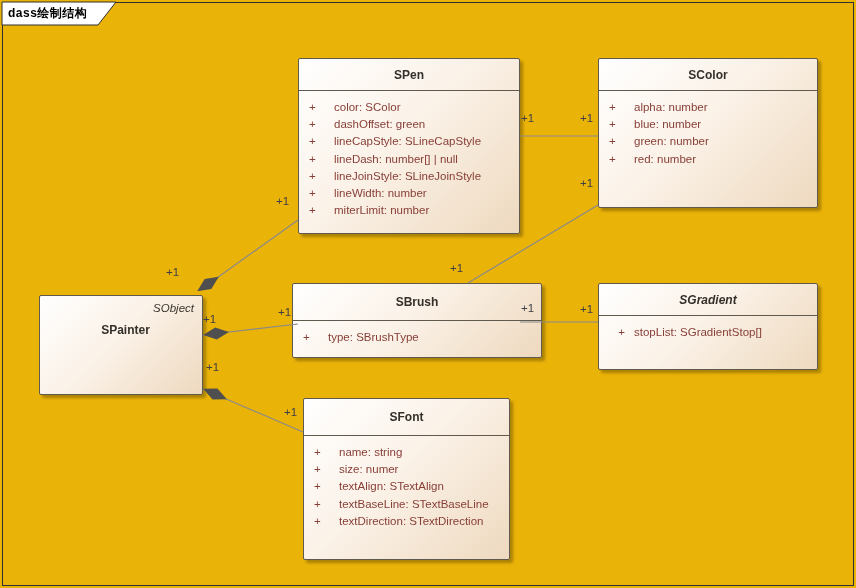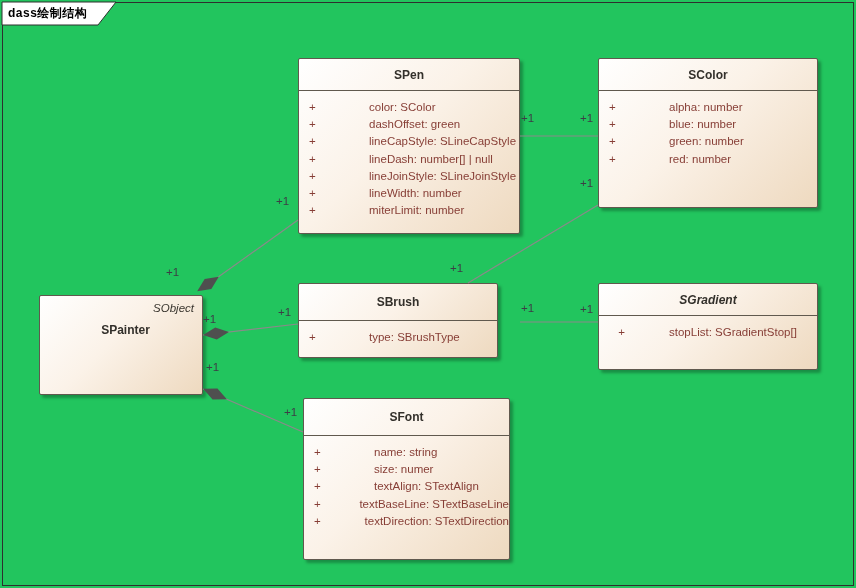--- a/index.html
+++ b/index.html
@@ -1,18 +1,18 @@
 <!DOCTYPE html>
 <html><head>
 <meta charset="utf-8">
 <style>
   * { margin:0; padding:0; box-sizing:border-box; }
   body { background:#e9e9e9; font-family:"Liberation Sans", sans-serif; }
   #canvas {
-    position:relative; width:856px; height:588px; background:#22c55e;
+    position:relative; width:856px; height:588px; background:#eab308;
     overflow:hidden;
   }
   #frame-border {
     position:absolute; left:2px; top:2px; width:852px; height:584px;
     border:1px solid #2f2f2f;
   }
   #frame-tab-shape { position:absolute; left:0; top:0; }
   #frame-tab-label {
     position:absolute; left:8px; top:5px; font-size:12px; font-weight:bold;
     color:#000; letter-spacing:0.5px; white-space:nowrap;
@@ -24,21 +24,21 @@
   }
   .uml-class .title {
     display:flex; align-items:center; justify-content:center;
     font-size:12px; font-weight:bold; color:#33302b;
     border-bottom:1px solid #60594e;
   }
   .uml-class .title.italic { font-style:italic; }
   .attrs { padding:7px 0 0 0; }
   .attr-row { display:flex; height:17.3px; align-items:center; font-size:11.5px; color:#873e36; }
   .attr-row .vis { width:35px; padding-left:10px; }
-  .attr-row .atext { white-space:nowrap;margin-left:35px; }
+  .attr-row .atext { white-space:nowrap; }
   .stereotype {
     text-align:right; padding:6px 8px 0 0; font-size:11.5px;
     font-style:italic; color:#3a362f;
   }
   .plain-name {
     text-align:center; margin-top:9px; font-size:12px; font-weight:bold; color:#33302b;
   }
   .mult { position:absolute; font-size:11.5px; color:#3d3d46; white-space:nowrap; }
   #connections { position:absolute; left:0; top:0; pointer-events:none; }
   #connections line, #connections polygon, #connections path { pointer-events:auto; }
@@ -109,21 +109,21 @@
           <span class="atext">red: number</span>
         </div>
     </div>
   </div>
 
   <div class="uml-class" style="left:39px; top:295px; width:164px; height:100px;padding-left:9px;">
     <div class="stereotype">SObject</div>
     <div class="plain-name">SPainter</div>
   </div>
 
-  <div class="uml-class" style="left:298px; top:283px; width:200px; height:75px;">
+  <div class="uml-class" style="left:292px; top:283px; width:250px; height:75px;">
     <div class="title" style="height:37px;">SBrush</div>
     <div class="attrs">
       <div class="attr-row">
           <span class="vis">+</span>
           <span class="atext">type: SBrushType</span>
         </div>
     </div>
   </div>
 
   <div class="uml-class" style="left:598px; top:283px; width:220px; height:87px;text-align:center;">

